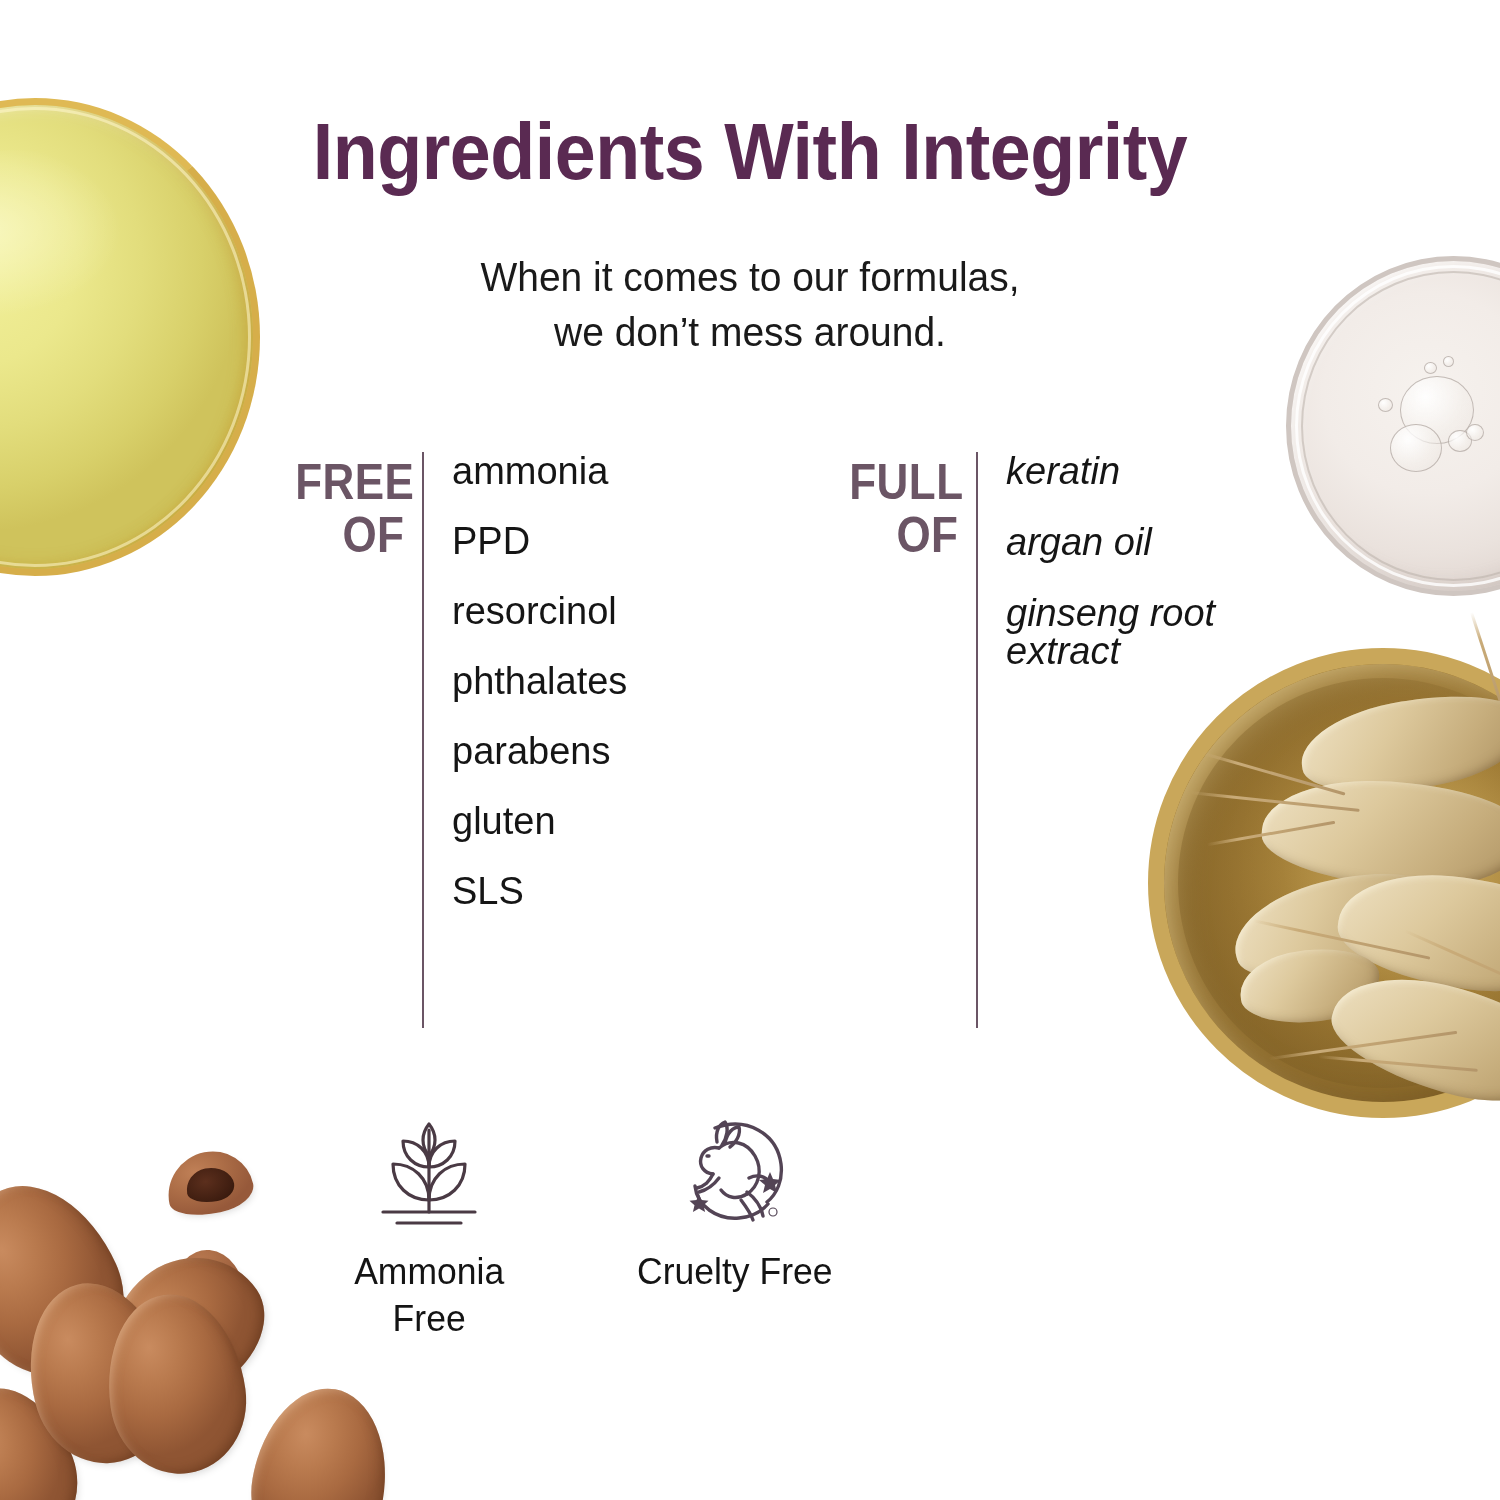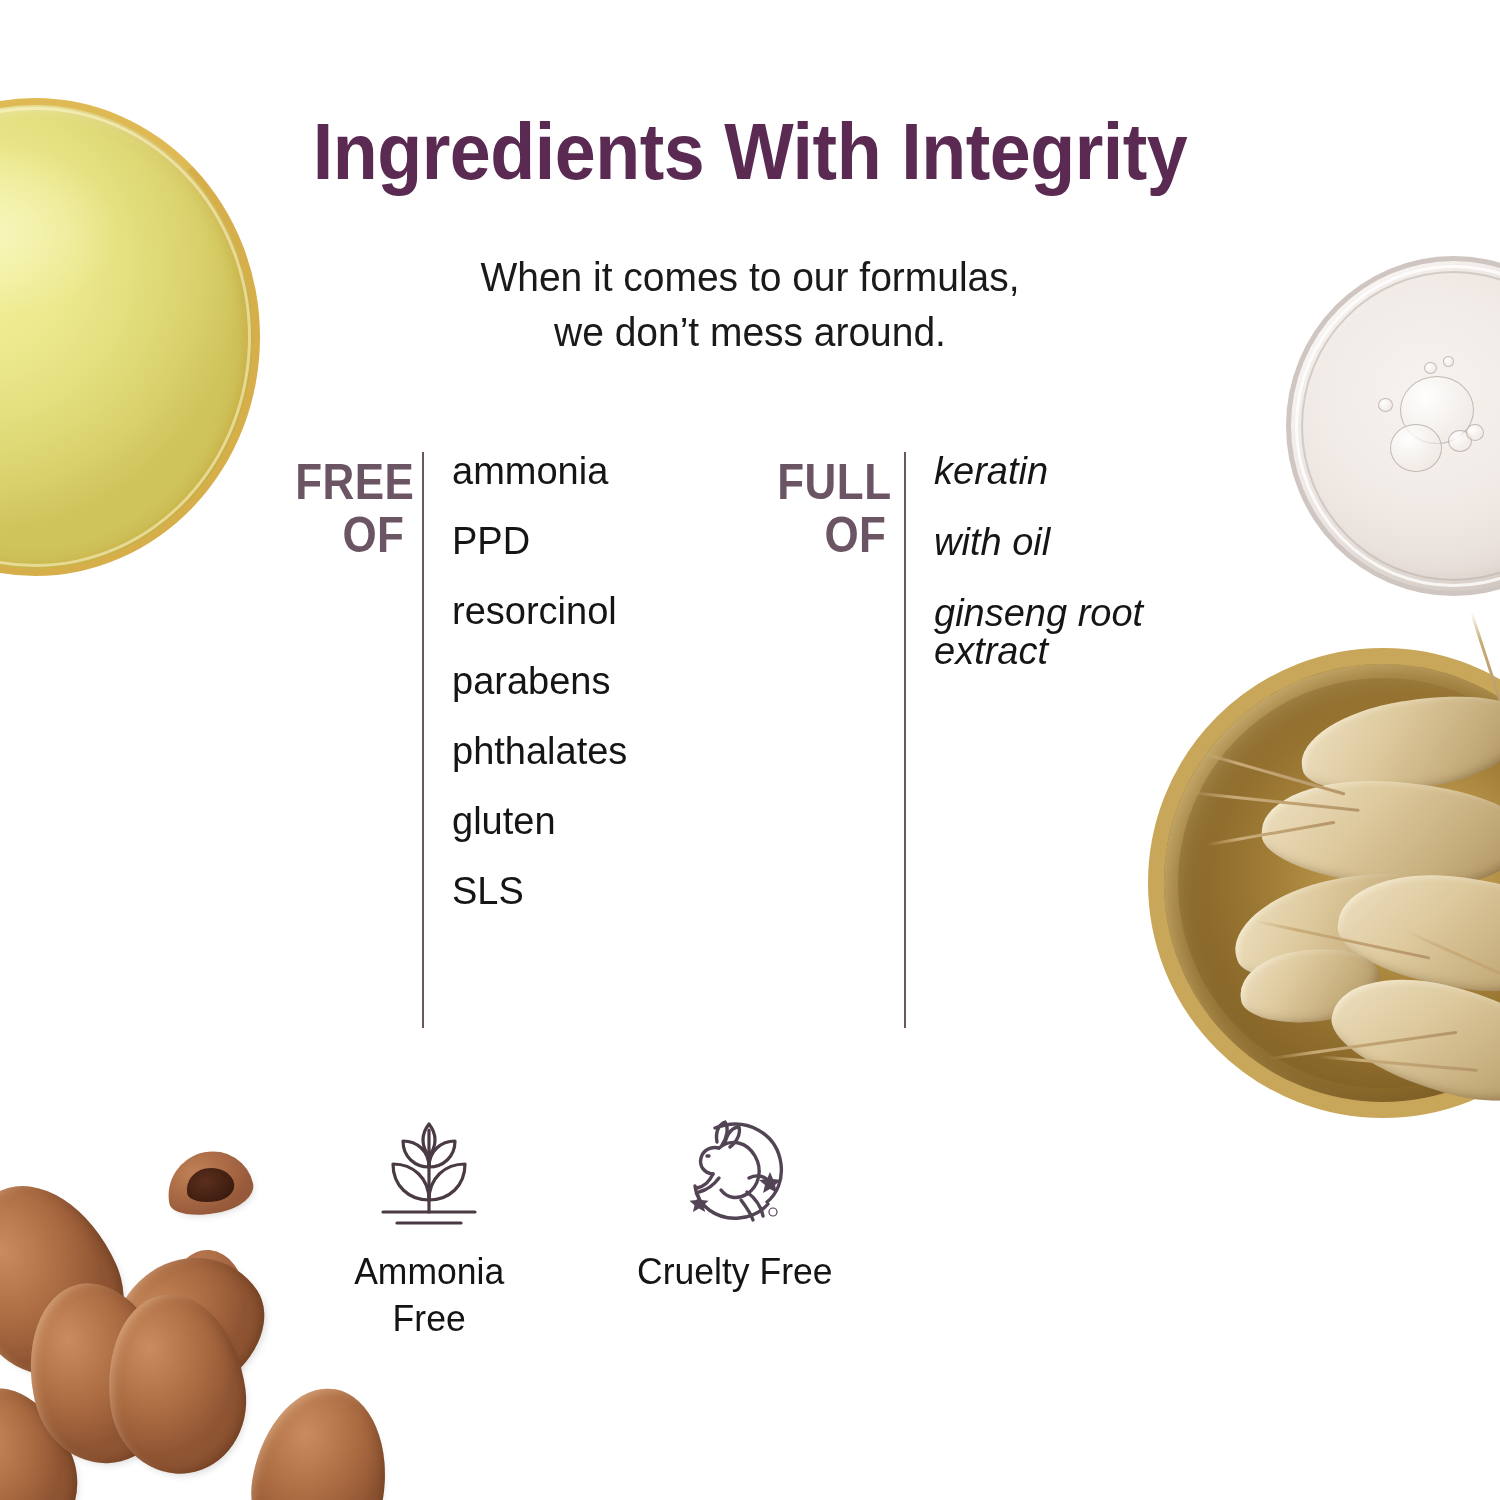--- a/index.html
+++ b/index.html
@@ -233,21 +233,21 @@
     font-weight: 300;
     font-size: 41px;
     line-height: 1.33;
     transform: scaleX(0.95);
   }
   #subtitle span { display: block; }
 
   
   .col { position: absolute; top: 452px; display: flex; }
   #col-free { left: 278px; }
-  #col-full { left: 760px; }
+  #col-full { left: 832px; }
 
   .col-label {
     font-family: "Liberation Sans Narrow", "Liberation Sans", sans-serif;
     font-weight: 700;
     font-size: 50px;
     line-height: 1.05;
     color: #6b5565;
     text-align: right;
     padding-right: 20px;
     letter-spacing: 0.5px;
@@ -376,36 +376,36 @@
     <div class="col" id="col-free">
       <div class="col-label">
         <span>FREE</span>
         <span>OF</span>
       </div>
       <div class="col-rule"></div>
       <ul class="col-list" id="list-free">
         <li>ammonia</li>
         <li>PPD</li>
         <li>resorcinol</li>
+        <li>phthalates</li>
         <li>parabens</li>
-        <li>phthalates</li>
         <li>gluten</li>
         <li>SLS</li>
       </ul>
     </div>
 
     <div class="col" id="col-full">
       <div class="col-label">
         <span>FULL</span>
         <span>OF</span>
       </div>
       <div class="col-rule"></div>
       <ul class="col-list" id="list-full">
         <li>keratin</li>
-        <li>with oil</li>
+        <li>argan oil</li>
         <li class="wrapline">ginseng root</li>
         <li>extract</li>
       </ul>
     </div>
 
     <div id="badges">
 
       <div class="badge">
         <div class="badge-icon">
           <svg viewBox="0 0 120 118" width="120" height="118" aria-hidden="true">

